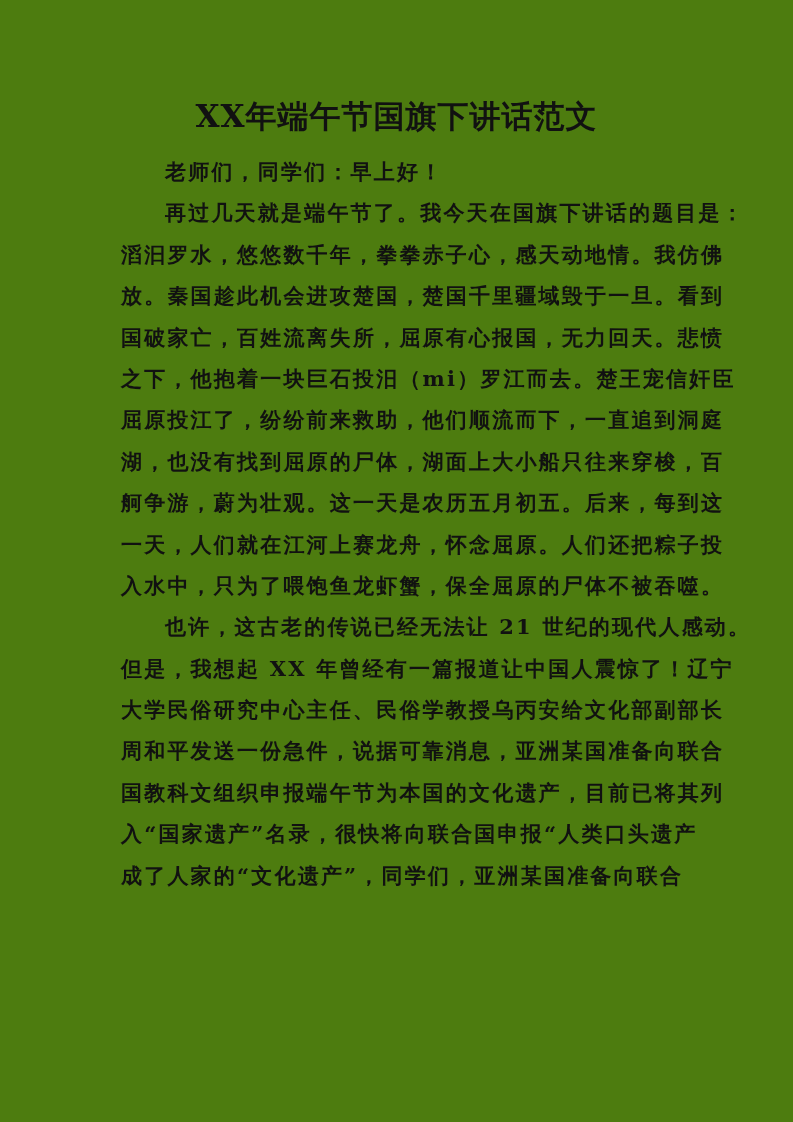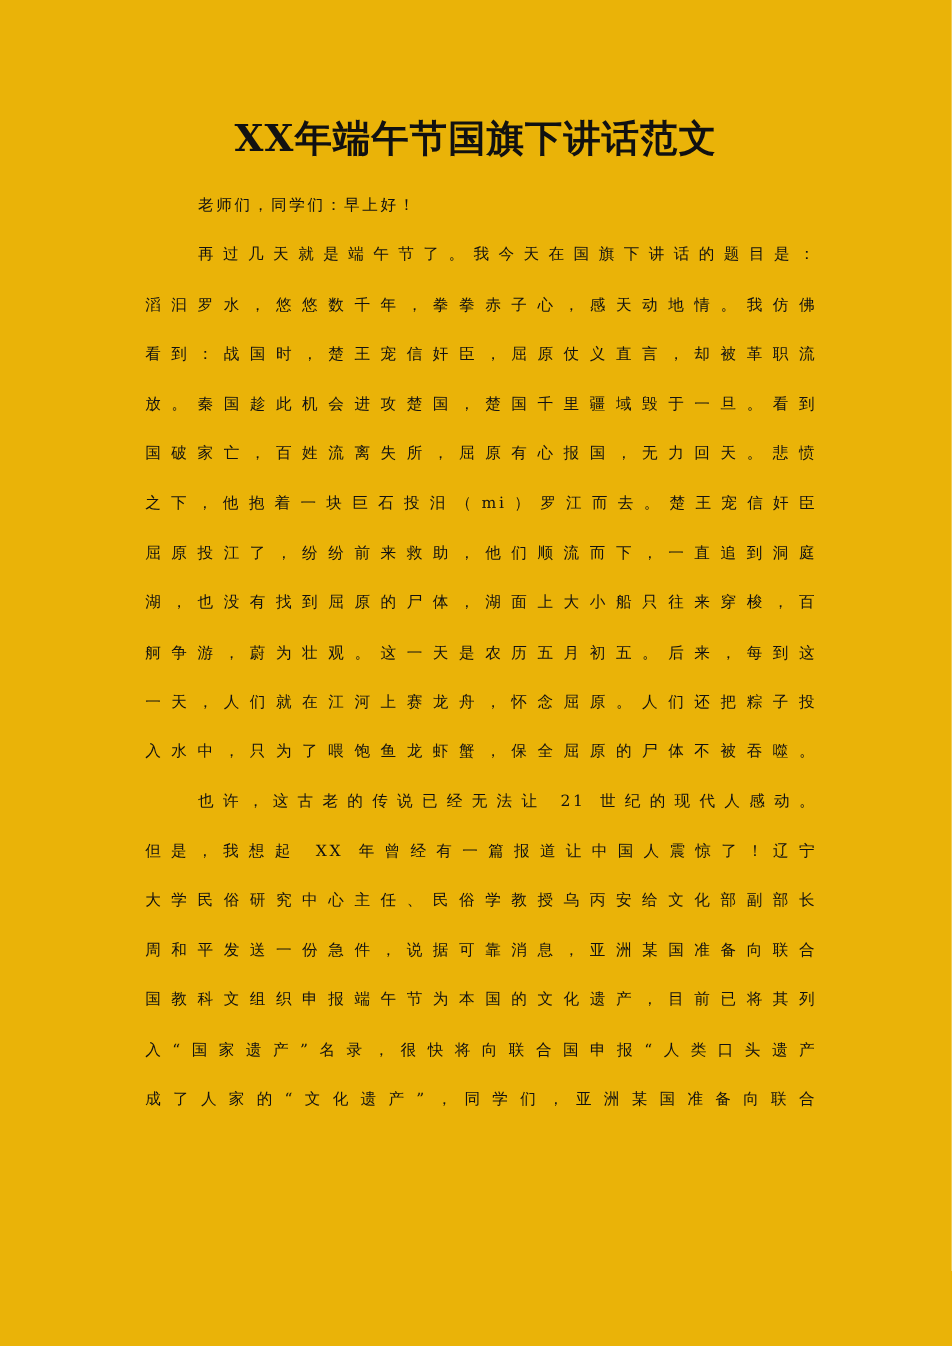--- a/index.html
+++ b/index.html
@@ -14,21 +14,21 @@
       overflow: hidden;
       font-family: "DejaVu Serif", "Liberation Serif", serif;
       color: #111111;
     }
     .page {
       position: absolute;
       left: 0;
       top: 0;
       width: 793px;
       height: 1122px;
-      background: #eab308;
+      background: #4d7c0f;
     }
     .title {
       position: absolute;
       top: 92px;
       left: 0;
       width: 793px;
       text-align: center;
       font-size: 31px;
       font-weight: bold;
       letter-spacing: 1px;
@@ -37,46 +37,46 @@
     }
     .body-text {
       position: absolute;
       left: 121px;
       top: 151px;
       width: 560px;
     }
     .line {
       height: 41.4px;
       line-height: 41.4px;
-      font-size: 13px;
+      font-size: 21px;
       white-space: nowrap;
       letter-spacing: 2.2px;
       text-align: justify;
       text-align-last: justify;
+      font-weight: bold;
     }
     .line.indent {
       padding-left: 44px;
     }
     .line.last {
       text-align-last: left;
     }
   </style>
 </head>
 <body>
 
 <div class="page">
   <h1 class="title">XX年端午节国旗下讲话范文</h1>
 
   <div class="body-text">
     <div class="line indent last">老师们，同学们：早上好！</div>
 
     <div>
       <div class="line indent">再过几天就是端午节了。我今天在国旗下讲话的题目是：</div>
       <div class="line">滔汩罗水，悠悠数千年，拳拳赤子心，感天动地情。我仿佛</div>
-      <div class="line">看到：战国时，楚王宠信奸臣，屈原仗义直言，却被革职流</div>
       <div class="line">放。秦国趁此机会进攻楚国，楚国千里疆域毁于一旦。看到</div>
       <div class="line">国破家亡，百姓流离失所，屈原有心报国，无力回天。悲愤</div>
       <div class="line">之下，他抱着一块巨石投汨（mi）罗江而去。楚王宠信奸臣</div>
       <div class="line">屈原投江了，纷纷前来救助，他们顺流而下，一直追到洞庭</div>
       <div class="line">湖，也没有找到屈原的尸体，湖面上大小船只往来穿梭，百</div>
       <div class="line">舸争游，蔚为壮观。这一天是农历五月初五。后来，每到这</div>
       <div class="line">一天，人们就在江河上赛龙舟，怀念屈原。人们还把粽子投</div>
       <div class="line">入水中，只为了喂饱鱼龙虾蟹，保全屈原的尸体不被吞噬。</div>
     </div>
 

